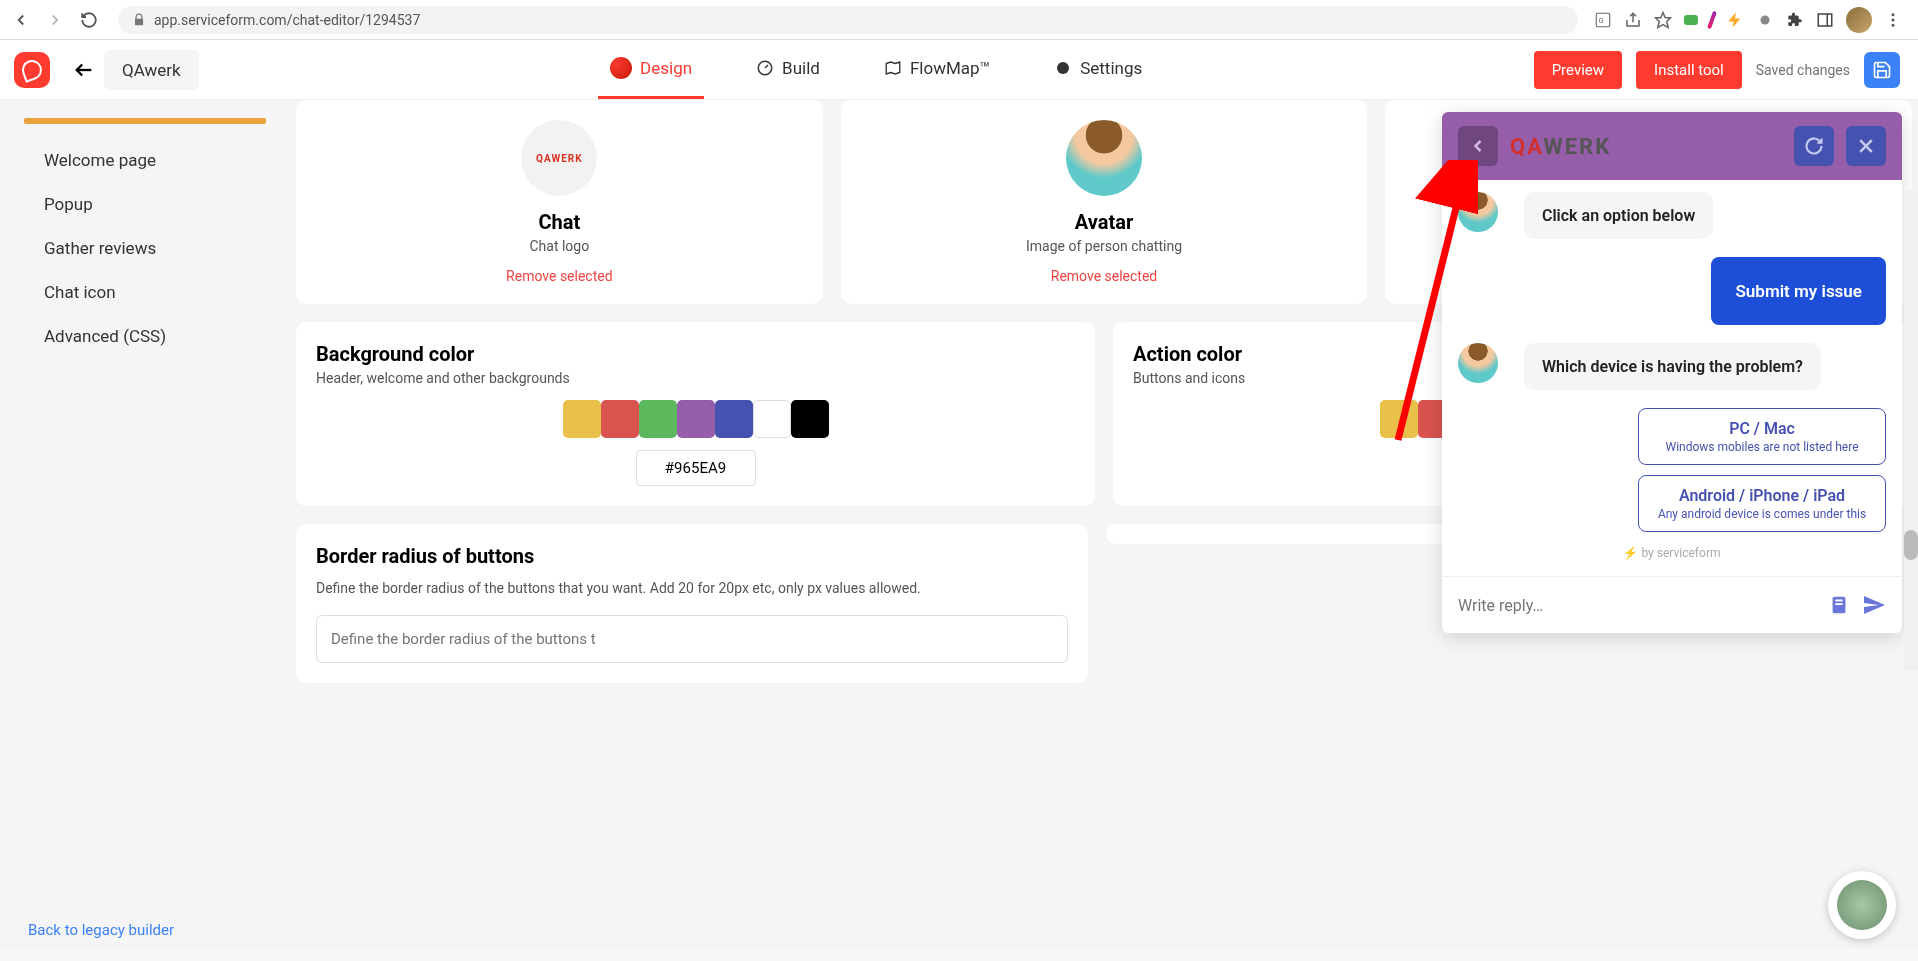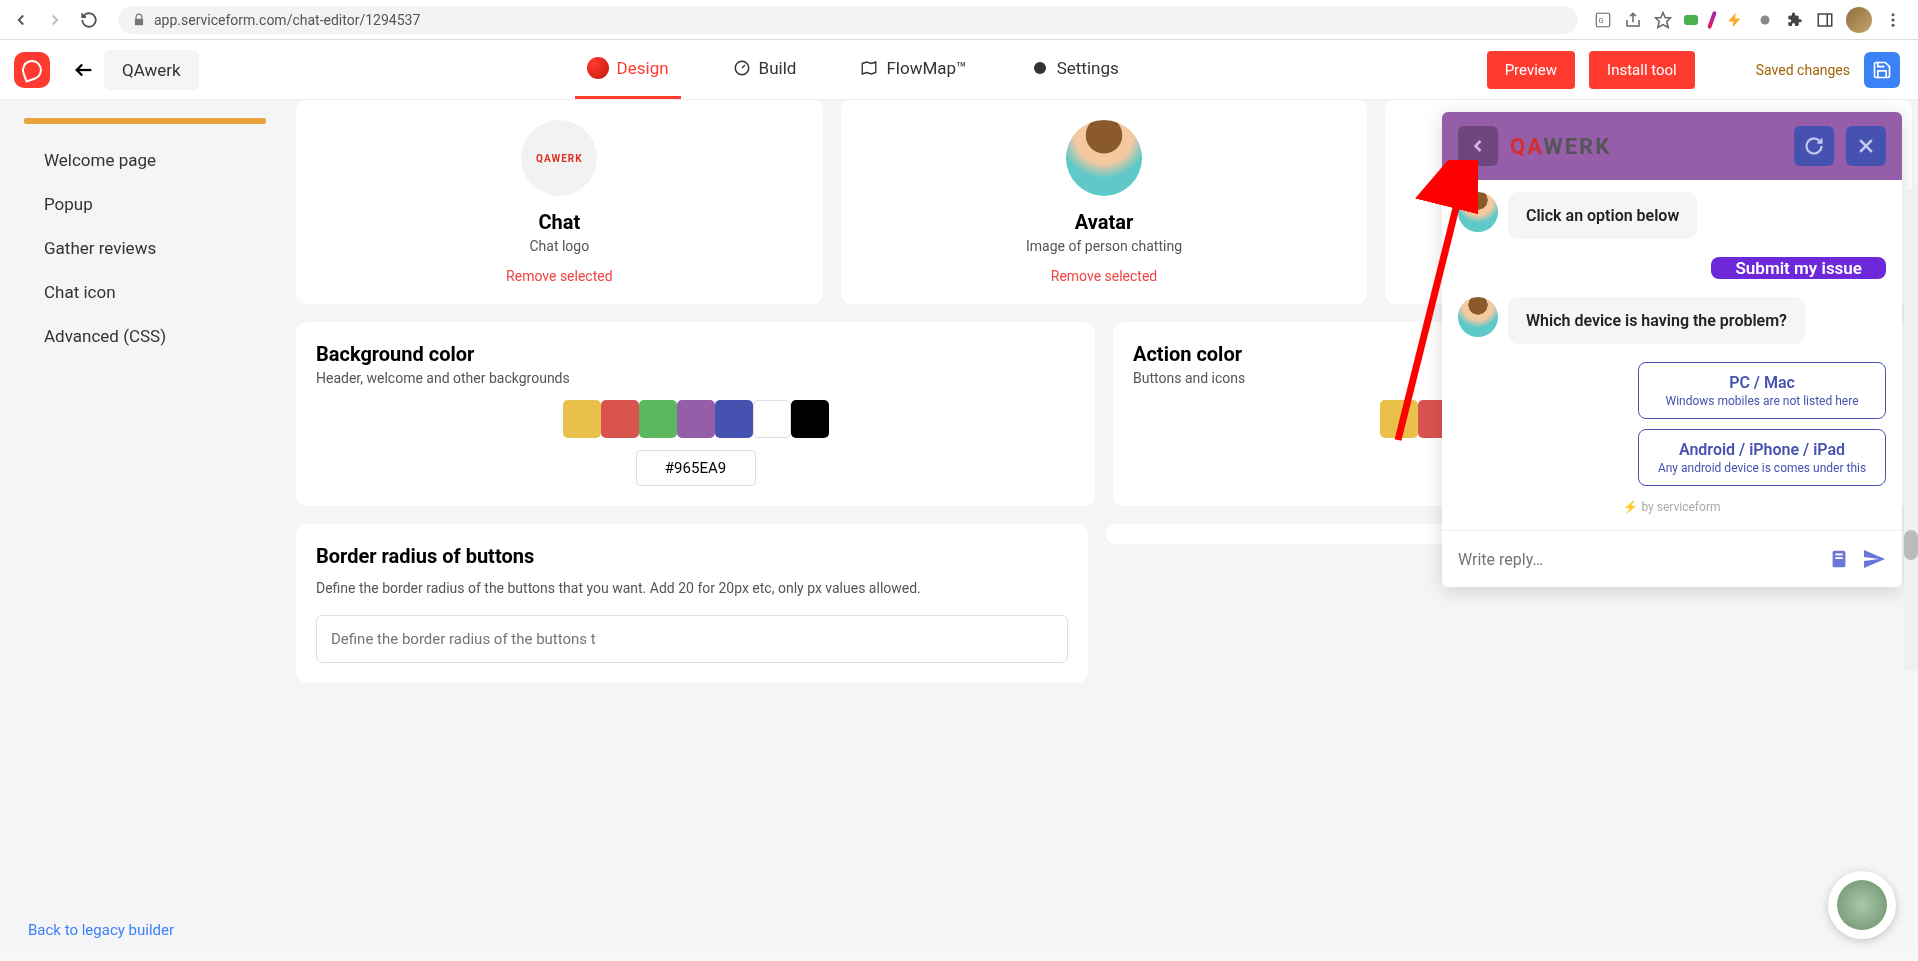--- a/index.html
+++ b/index.html
@@ -19,21 +19,21 @@
 .logo-box { width: 36px; height: 36px; background: #ff3b30; border-radius: 10px; margin: 0 14px; display: flex; align-items: center; justify-content: center; }
 .logo-loop { width: 20px; height: 20px; border: 2.5px solid #fff; border-radius: 50% 50% 50% 0; transform: rotate(-20deg); }
 .back-arrow-btn { width: 40px; height: 40px; display: flex; align-items: center; justify-content: center; cursor: pointer; }
 .project-name { background: #f5f5f7; padding: 10px 18px; border-radius: 6px; font-size: 17px; color: #333; margin-right: 20px; }
 .top-tabs { display: flex; gap: 40px; flex: 1; justify-content: center; align-items: flex-start; height: 100%; }
 .top-tab { display: flex; align-items: center; gap: 8px; font-size: 17px; color: #333; cursor: pointer; height: 100%; border-bottom: 3px solid transparent; padding: 0 12px; }
 .top-tab.active { color: #ff3b30; border-bottom-color: #ff3b30; }
 .top-tab.active .palette-icon { width: 22px; height: 22px; background: radial-gradient(circle at 30% 30%, #ff3b30, #c21807); border-radius: 50%; position: relative; }
 .header-actions { display: flex; align-items: center; gap: 14px; padding-right: 18px; }
 .btn-red { background: #ff3b30; color: #fff; padding: 10px 18px; border-radius: 4px; border: none; font-size: 15px; cursor: pointer; }
-.saved-text { color: #a16207; font-size: 14px; margin-left: 47px; }
+.saved-text { color: #737373; font-size: 14px; }
 .save-ic { width: 36px; height: 36px; background: #3b82f6; border-radius: 6px; display: flex; align-items: center; justify-content: center; color: #fff; }
 
 
 .main { display: flex; height: calc(100vh - 100px); }
 .sidebar { width: 290px; padding: 18px 0; }
 .orange-strip { height: 6px; background: #e8a33d; margin: 0 24px 14px; border-radius: 2px; }
 .side-item { padding: 12px 44px; font-size: 17px; color: #333; cursor: pointer; }
 .legacy-link { position: absolute; bottom: 22px; left: 28px; color: #3b82f6; font-size: 15px; cursor: pointer; }
 
 .content { flex: 1; padding: 0 6px; display: flex; gap: 18px; flex-wrap: wrap; align-content: flex-start; }
@@ -63,24 +63,24 @@
 .radius-input { width: 100%; border: 1px solid #ddd; border-radius: 6px; padding: 14px; font-size: 15px; color: #888; }
 
 
 .chat-panel { position: absolute; top: 112px; right: 16px; width: 460px; background: #fff; border-radius: 6px; box-shadow: 0 4px 20px rgba(0,0,0,.15); overflow: hidden; }
 .chat-header { background: #965EA9; padding: 14px 16px; display: flex; align-items: center; gap: 12px; }
 .ch-btn { width: 40px; height: 40px; background: rgba(0,0,0,.25); border-radius: 6px; display: flex; align-items: center; justify-content: center; color: #d0b8e0; cursor: pointer; }
 .ch-btn.light { background: #4652B0; color: #c6cbf0; }
 .brand-logo { flex: 1; font-size: 22px; font-weight: bold; letter-spacing: 2px; color: #555; }
 .brand-logo .qa { color: #d32f2f; }
 .chat-body { padding: 12px 16px; max-height: 460px; overflow-y: auto; position: relative; }
-.msg-row { display: flex; gap: 10px; margin-bottom: 18px; align-items: flex-start; }
+.msg-row { display: flex; gap: 26px; margin-bottom: 18px; align-items: flex-start; }
 .msg-avatar { width: 40px; height: 40px; border-radius: 50%; background: radial-gradient(circle at 50% 20%, #8b5a2b 0 25%, #f4c9a0 26% 40%, #5fc9c9 60%); flex-shrink: 0; }
 .msg-bubble { background: #f5f5f7; padding: 14px 18px; border-radius: 10px; font-size: 16px; font-weight: 600; color: #222; max-width: 300px; }
-.action-btn { background: #6d28d9; color: #fff; padding: 1px 24px; border-radius: 8px; border: none; font-size: 17px; font-weight: 600; cursor: pointer; margin-left: auto; display: block; margin-bottom: 18px; }
+.action-btn { background: #1d4ed8; color: #fff; padding: 24px 24px; border-radius: 8px; border: none; font-size: 17px; font-weight: 600; cursor: pointer; margin-left: auto; display: block; margin-bottom: 18px; }
 .option-card { border: 1.5px solid #4652B0; border-radius: 8px; padding: 10px 16px; text-align: center; margin-bottom: 10px; margin-left: 180px; cursor: pointer; }
 .option-card .opt-title { color: #4652B0; font-weight: 600; font-size: 16px; }
 .option-card .opt-sub { color: #4652B0; font-size: 12px; margin-top: 2px; }
 .powered { text-align: center; font-size: 12px; color: #aaa; margin: 14px 0 4px; }
 .chat-input-row { border-top: 1px solid #eee; padding: 16px; display: flex; align-items: center; gap: 12px; }
 .chat-input { flex: 1; border: none; font-size: 16px; color: #888; outline: none; }
 .ci-icon { color: #6b77d8; cursor: pointer; }
 
 
 .red-arrow { position: absolute; top: 160px; right: 440px; pointer-events: none; }

